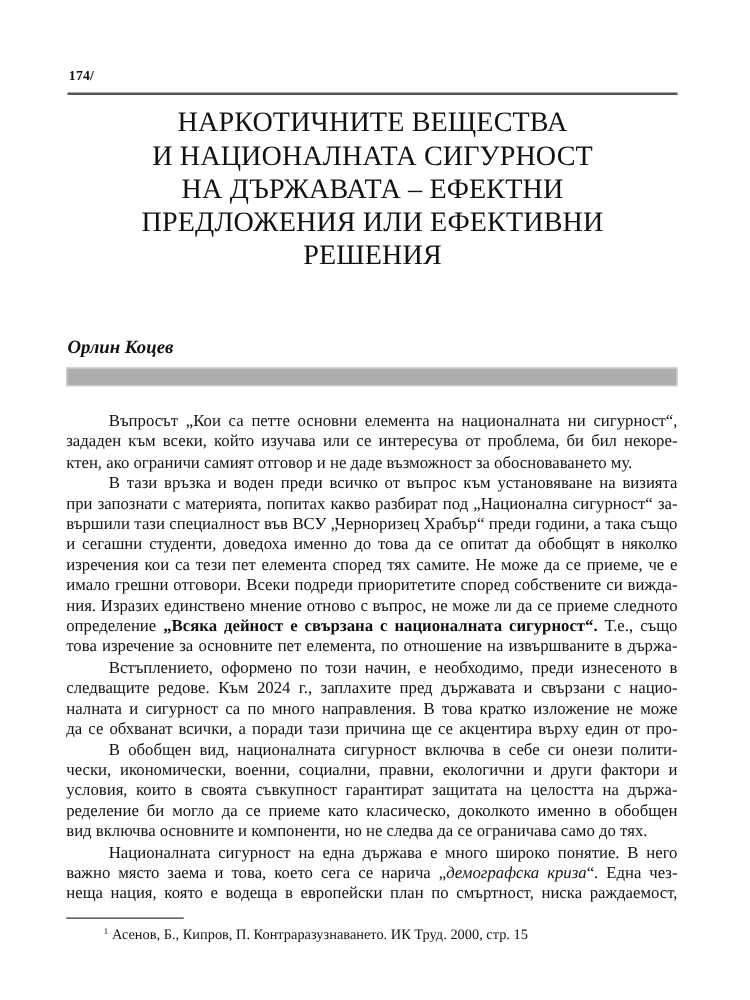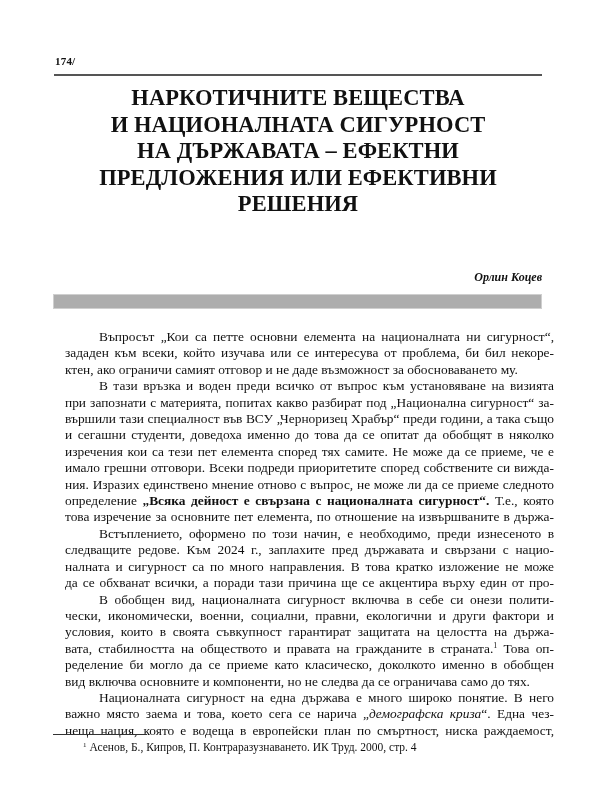--- a/index.html
+++ b/index.html
@@ -33,52 +33,51 @@
     }
     .title {
       position: absolute;
       left: 54px;
       top: 85px;
       width: 488px;
       margin: 0;
       text-align: center;
       font-size: 22.5px;
       line-height: 26.5px;
-      font-weight: bold;
+      font-weight: normal;
       letter-spacing: 0.1px;
     }
     .title span { display: block; white-space: nowrap; }
     .author {
       position: absolute;
       left: 54px;
       top: 270px;
       width: 488px;
-      text-align: right;
-      font-size: 12px;
+      text-align: left;
+      font-size: 15px;
       font-weight: bold;
       font-style: italic;
     }
     .gray-bar {
       position: absolute;
       left: 53px;
       top: 294px;
       width: 489px;
       height: 15px;
       background: #adadad;
       border: 1px solid #cfcfcf;
       box-sizing: border-box;
     }
     .body-text {
       position: absolute;
       left: 53px;
       top: 329px;
       width: 489px;
       font-size: 13.4px;
       line-height: 16.4px;
-      margin-left: 12px;
     }
     .body-text p {
       margin: 0;
       text-indent: 34px;
       text-align: justify;
     }
     .body-text .ln {
       display: block;
       text-align: justify;
       text-align-last: justify;
@@ -140,38 +139,37 @@
     <span class="ln last">ктен, ако ограничи самият отговор и не даде възможност за обосноваването му.</span>
   </p>
   <p>
     <span class="ln first">В тази връзка и воден преди всичко от въпрос към установяване на визията</span>
     <span class="ln">при запознати с материята, попитах какво разбират под „Национална сигурност“ за-</span>
     <span class="ln">вършили тази специалност във ВСУ „Черноризец Храбър“ преди години, а така също</span>
     <span class="ln">и сегашни студенти, доведоха именно до това да се опитат да обобщят в няколко</span>
     <span class="ln">изречения кои са тези пет елемента според тях самите. Не може да се приеме, че е</span>
     <span class="ln">имало грешни отговори. Всеки подреди приоритетите според собствените си вижда-</span>
     <span class="ln">ния. Изразих единствено мнение отново с въпрос, не може ли да се приеме следното</span>
-    <span class="ln"><span>определение </span><span class="bold">„Всяка дейност е свързана с националната сигурност“.</span><span> Т.е., която</span></span>
+    <span class="ln"><span>определение </span><span class="bold">„Всяка дейност е свързана с националната сигурност“.</span><span> Т.е., също</span></span>
     <span class="ln">това изречение за основните пет елемента, по отношение на извършваните в държа-</span>
   </p>
   <p>
     <span class="ln first">Встъплението, оформено по този начин, е необходимо, преди изнесеното в</span>
     <span class="ln">следващите редове. Към 2024 г., заплахите пред държавата и свързани с нацио-</span>
     <span class="ln">налната и сигурност са по много направления. В това кратко изложение не може</span>
     <span class="ln">да се обхванат всички, а поради тази причина ще се акцентира върху един от про-</span>
   </p>
   <p>
     <span class="ln first">В обобщен вид, националната сигурност включва в себе си онези полити-</span>
     <span class="ln">чески, икономически, военни, социални, правни, екологични и други фактори и</span>
     <span class="ln">условия, които в своята съвкупност гарантират защитата на целостта на държа-</span>
-    <span class="ln"><span>вата, стабилността на обществото и правата на гражданите в страната.</span><sup class="fn">1</sup><span> Това оп-</span></span>
     <span class="ln">ределение би могло да се приеме като класическо, доколкото именно в обобщен</span>
     <span class="ln last">вид включва основните и компоненти, но не следва да се ограничава само до тях.</span>
   </p>
   <p>
     <span class="ln first">Националната сигурност на една държава е много широко понятие. В него</span>
     <span class="ln"><span>важно място заема и това, което сега се нарича „</span><span class="ital">демографска криза</span><span>“. Една чез-</span></span>
     <span class="ln">неща нация, която е водеща в европейски план по смъртност, ниска раждаемост,</span>
   </p>
 </div>
 
 <div class="footnote-rule"></div>
-<div class="footnote"><sup>1</sup><span>Асенов, Б., Кипров, П. Контраразузнаването. ИК Труд. 2000, стр. 4</span></div>
+<div class="footnote"><sup>1</sup><span>Асенов, Б., Кипров, П. Контраразузнаването. ИК Труд. 2000, стр. 15</span></div>
 
 </body></html>

